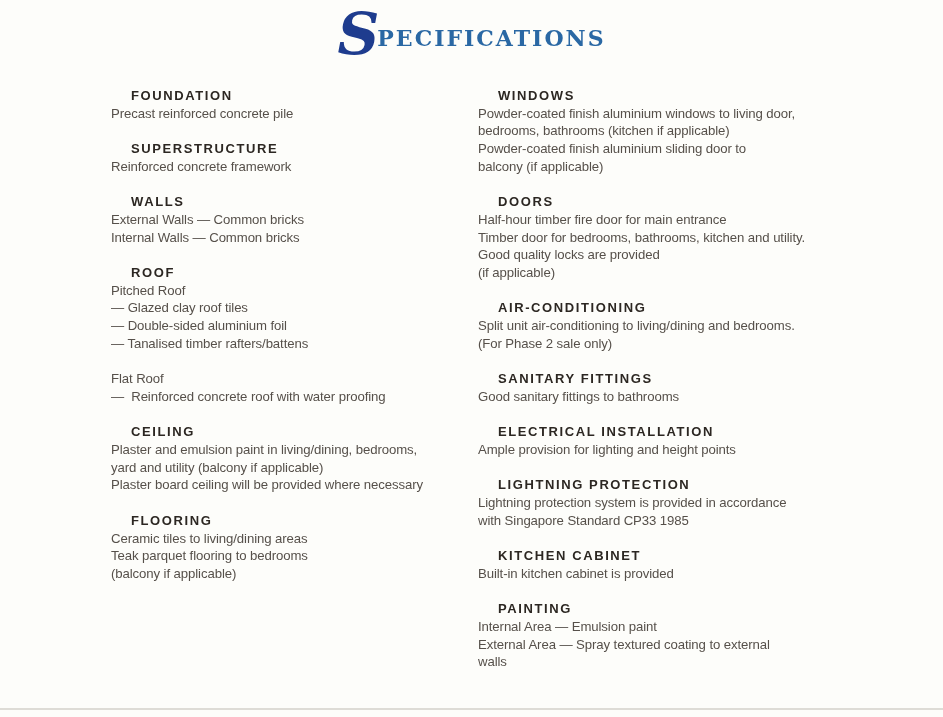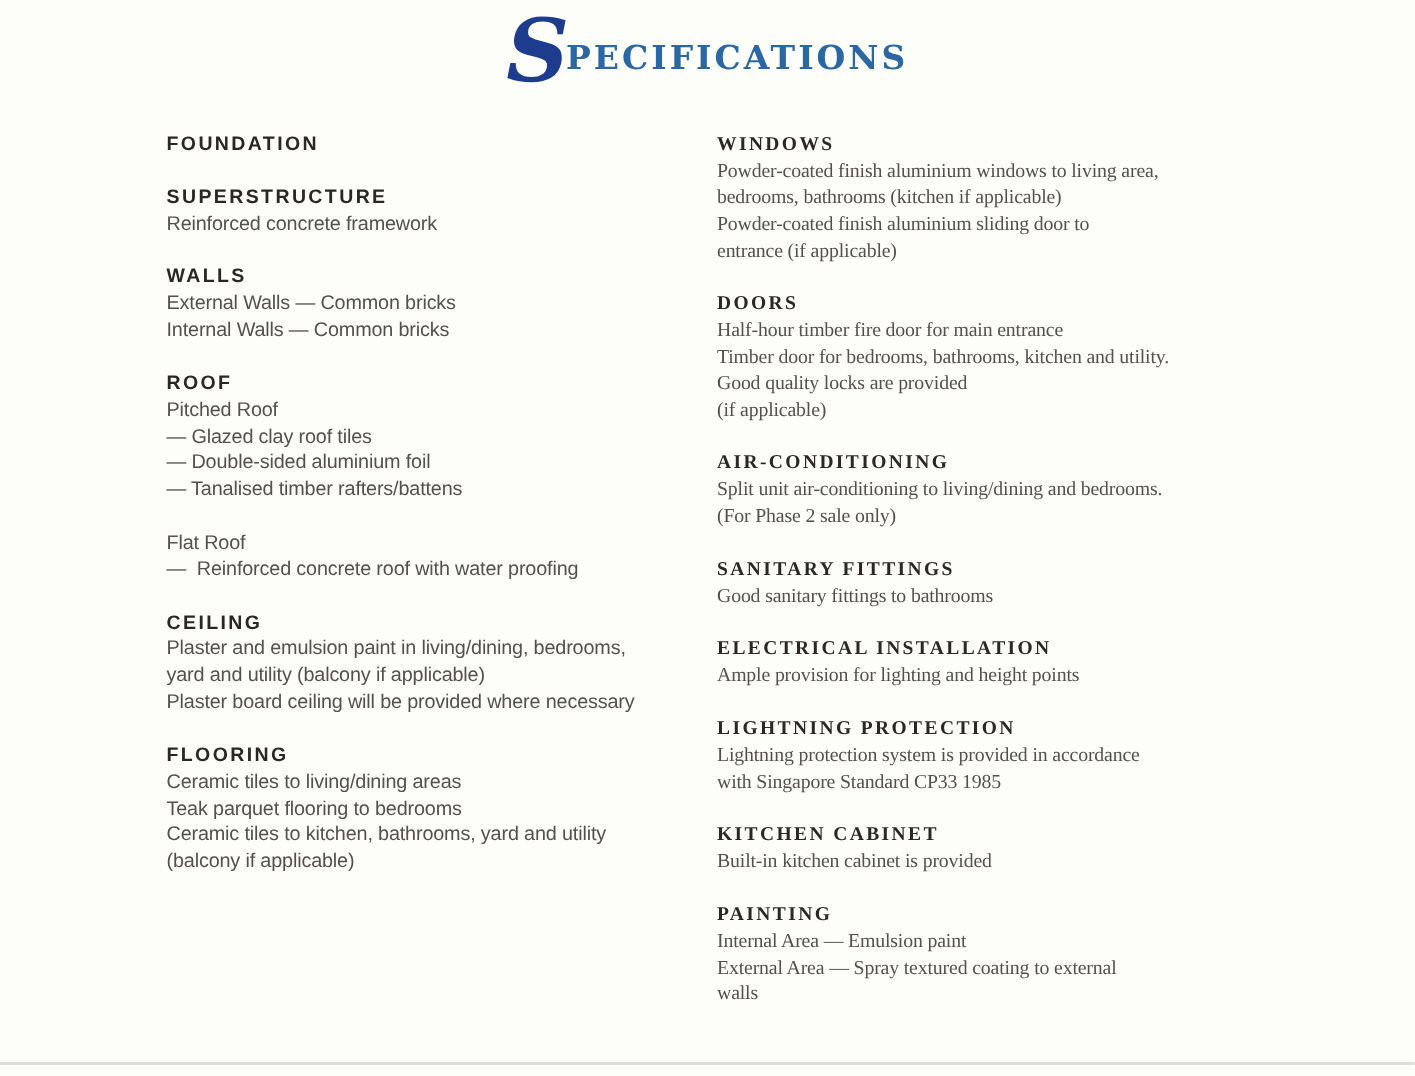--- a/index.html
+++ b/index.html
@@ -38,29 +38,30 @@
     font-weight: 600;
     font-size: 31px;
     color: var(--title_rest_color, #2a68a4);
     letter-spacing: 2px;
   }
   .col {
     position: absolute;
     top: 87px;
   }
   .col-left  { left: 111px; width: 360px; }
-  .col-right { left: 478px; width: 360px; font-family: Liberation Serif, serif; }
+  .col-right { left: 478px; width: 360px; }
   .section { margin-bottom: 17.7px; }
   .heading {
     font-size: 13px;
     font-weight: bold;
     letter-spacing: 1.6px;
     color: var(--heading_color, #2c2722);
     line-height: 17.7px;
     white-space: pre;
+    margin-left: 20px;
   }
   .line {
     font-size: 13.2px;
     color: var(--body_color, #56504a);
     line-height: 17.7px;
     white-space: pre;
     letter-spacing: -0.1px;
   }
   .scan-edge {
     position: absolute;
@@ -76,20 +77,21 @@
 
 <div class="page">
 
   <div class="title">
     <span class="title-s">S</span><span class="title-rest">pecifications</span>
   </div>
 
   <div class="col col-left" id="col-left">
       <div class="section">
         <div class="heading">FOUNDATION</div>
+        <div class="line">Precast reinforced concrete pile</div>
       </div>
       <div class="section">
         <div class="heading">SUPERSTRUCTURE</div>
         <div class="line">Reinforced concrete framework</div>
       </div>
       <div class="section">
         <div class="heading">WALLS</div>
         <div class="line">External Walls — Common bricks</div>
         <div class="line">Internal Walls — Common bricks</div>
       </div>
@@ -106,32 +108,31 @@
       <div class="section">
         <div class="heading">CEILING</div>
         <div class="line">Plaster and emulsion paint in living/dining, bedrooms,</div>
         <div class="line">yard and utility (balcony if applicable)</div>
         <div class="line">Plaster board ceiling will be provided where necessary</div>
       </div>
       <div class="section">
         <div class="heading">FLOORING</div>
         <div class="line">Ceramic tiles to living/dining areas</div>
         <div class="line">Teak parquet flooring to bedrooms</div>
-        <div class="line">Ceramic tiles to kitchen, bathrooms, yard and utility</div>
         <div class="line">(balcony if applicable)</div>
       </div>
     </div>
 
   <div class="col col-right" id="col-right">
       <div class="section">
         <div class="heading">WINDOWS</div>
-        <div class="line">Powder-coated finish aluminium windows to living area,</div>
+        <div class="line">Powder-coated finish aluminium windows to living door,</div>
         <div class="line">bedrooms, bathrooms (kitchen if applicable)</div>
         <div class="line">Powder-coated finish aluminium sliding door to</div>
-        <div class="line">entrance (if applicable)</div>
+        <div class="line">balcony (if applicable)</div>
       </div>
       <div class="section">
         <div class="heading">DOORS</div>
         <div class="line">Half-hour timber fire door for main entrance</div>
         <div class="line">Timber door for bedrooms, bathrooms, kitchen and utility.</div>
         <div class="line">Good quality locks are provided</div>
         <div class="line">(if applicable)</div>
       </div>
       <div class="section">
         <div class="heading">AIR-CONDITIONING</div>

